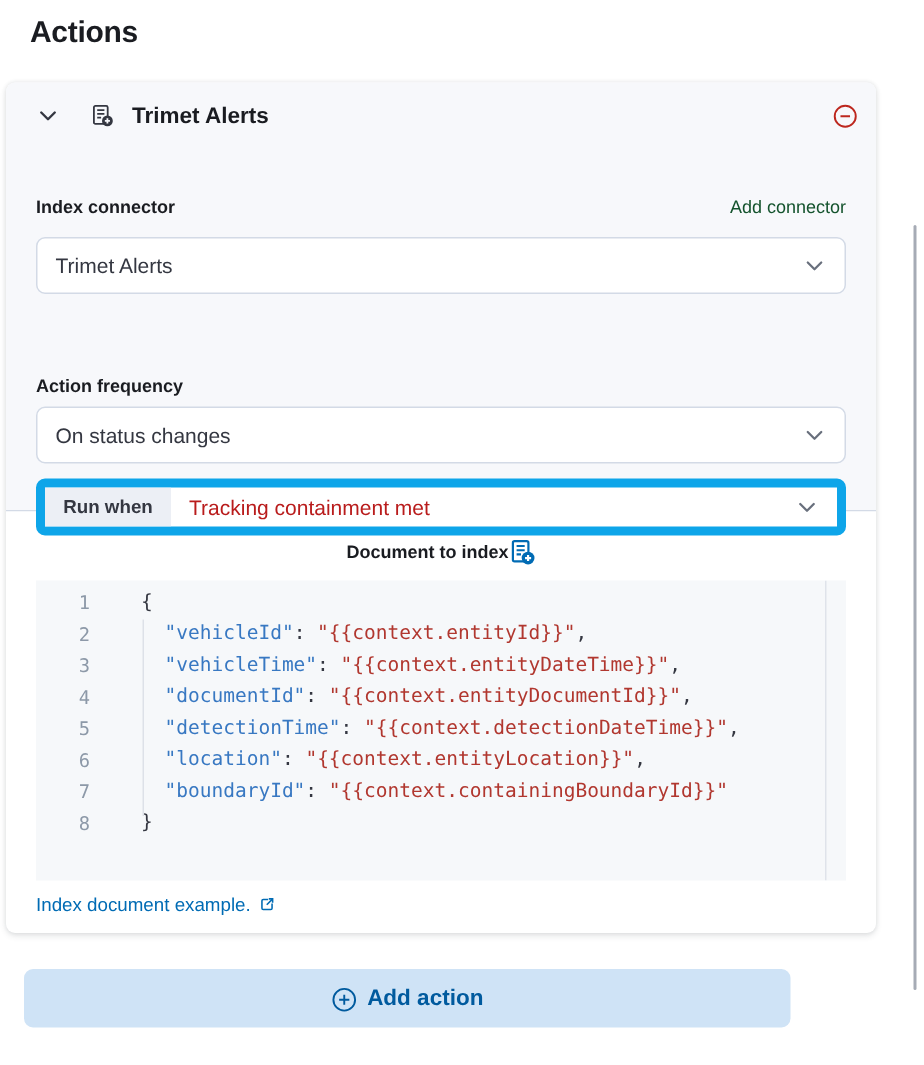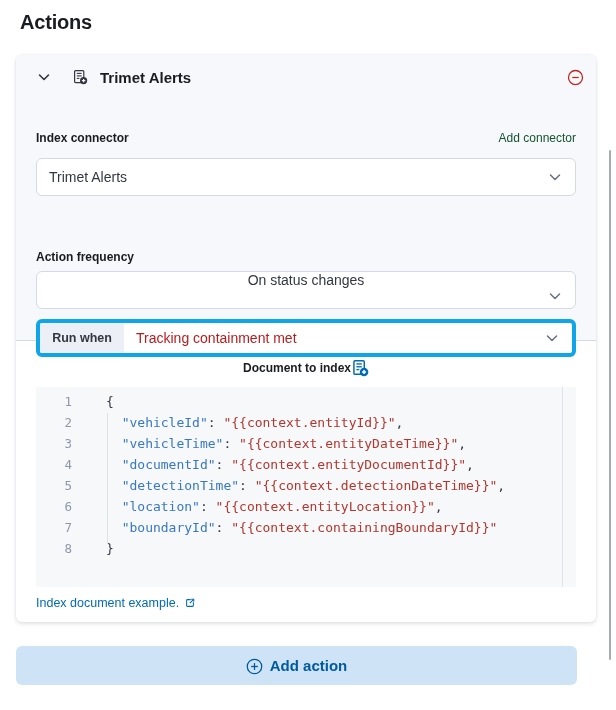--- a/index.html
+++ b/index.html
@@ -3,21 +3,21 @@
 <meta charset="utf-8">
 <style>
   * { margin:0; padding:0; box-sizing:border-box; }
   html,body { width:616px; height:710px; background:#fff; overflow:hidden;
     font-family:"Liberation Sans","DejaVu Sans",sans-serif; }
   .page { position:relative; width:616px; height:710px; }
 
   .page-title { position:absolute; left:20px; top:11px; font-size:20px; font-weight:700;
     color:#1a1c21; letter-spacing:-0.2px; }
 
-  .panel { position:absolute; left:16px; top:55px; width:580px; height:567px;
+  .panel { position:absolute; left:4px; top:55px; width:580px; height:567px;
     background:#fff; border-radius:6px;
     box-shadow:0 2px 4px rgba(52,55,65,0.12), 0 0 3px rgba(52,55,65,0.10); }
 
   .panel-top { background:#f7f8fb; border-bottom:1px solid #d3dae6;
     border-radius:6px 6px 0 0; height:286px; }
 
   .accordion-header { height:44px; display:flex; align-items:center; padding:0 12px 0 20px; }
   .chev-btn { width:16px; height:16px; color:#343741; cursor:pointer; display:flex;
     align-items:center; justify-content:center; background:none; border:none; }
   .action-type-icon { width:16px; height:16px; margin-left:20px; color:#343741; }
@@ -31,23 +31,23 @@
   .link { font-size:12px; font-weight:500; color:#14532d; text-decoration:none; cursor:pointer; }
 
   .select { height:38px; background:#fff; border:1px solid #d3dae6; border-radius:6px;
     display:flex; align-items:center; padding:0 12px; cursor:pointer; }
   .select .value { font-size:14px; color:#343741; }
   .select .chevron { margin-left:auto; width:16px; height:16px; color:#69707d; }
 
   .row1-label { margin-top:32px; }
   .select-1 { margin-top:13px; }
   .row2-label { margin-top:54px; }
-  .select-2 { margin-top:7px;flex-direction:column; }
-
-  .runwhen-group { margin-top:10px; height:38px; display:flex; border:4px solid #0ea5e9;
+  .select-2 { margin-top:7px; }
+
+  .runwhen-group { margin-top:10px; height:38px; display:flex; border:6px solid #0ea5e9;
     border-radius:6px; background:#fff; overflow:hidden; }
   .runwhen-prepend { width:84px; background:#eceff5; display:flex; align-items:center;
     justify-content:center; font-size:12.5px; font-weight:700; color:#343741; flex:0 0 auto; }
   .runwhen-select { flex:1; display:flex; align-items:center; padding:0 12px; cursor:pointer; }
   .runwhen-select .value { font-size:14px; color:#b91c1c; }
   .runwhen-select .chevron { margin-left:auto; width:16px; height:16px; color:#69707d; }
 
   .panel-bottom { padding:18px 20px 0 20px; }
   .doc-label-row { display:flex; align-items:center; justify-content:center; }
   .add-var-btn { width:18px; height:18px; color:#006bb4; background:none; border:none;
@@ -65,21 +65,21 @@
   .tok-str { color:#b1372f; }
   .indent-guide { position:absolute; left:71px; top:26px; width:1px; height:131px;
     background:#dde1e8; }
   .editor-scroll-line { position:absolute; right:13px; top:0; width:1px; height:200px;
     background:#dfe3ea; }
 
   .example-row { margin-top:9px; display:flex; align-items:center; gap:5px; }
   .example-link { font-size:12.5px; color:#006bb4; text-decoration:none; cursor:pointer; }
   .ext-icon { width:12px; height:12px; color:#006bb4; }
 
-  .add-action-btn { position:absolute; left:16px; top:646px; width:561px; height:39px;
+  .add-action-btn { position:absolute; left:16px; top:646px; width:511px; height:39px;
     background:#cfe3f6; border:none; border-radius:6px; cursor:pointer;
     display:flex; align-items:center; justify-content:center; gap:8px; }
   .add-action-btn .label { font-size:15px; font-weight:600; color:#005a9e;
     font-family:"Liberation Sans","DejaVu Sans",sans-serif; }
   .plus-icon { width:16px; height:16px; color:#005a9e; }
 
   .page-scrollbar-thumb { position:absolute; left:609px; top:150px; width:2px; height:510px;
     background:#a6abb5; border-radius:2px; }
 
   svg { display:block; }

